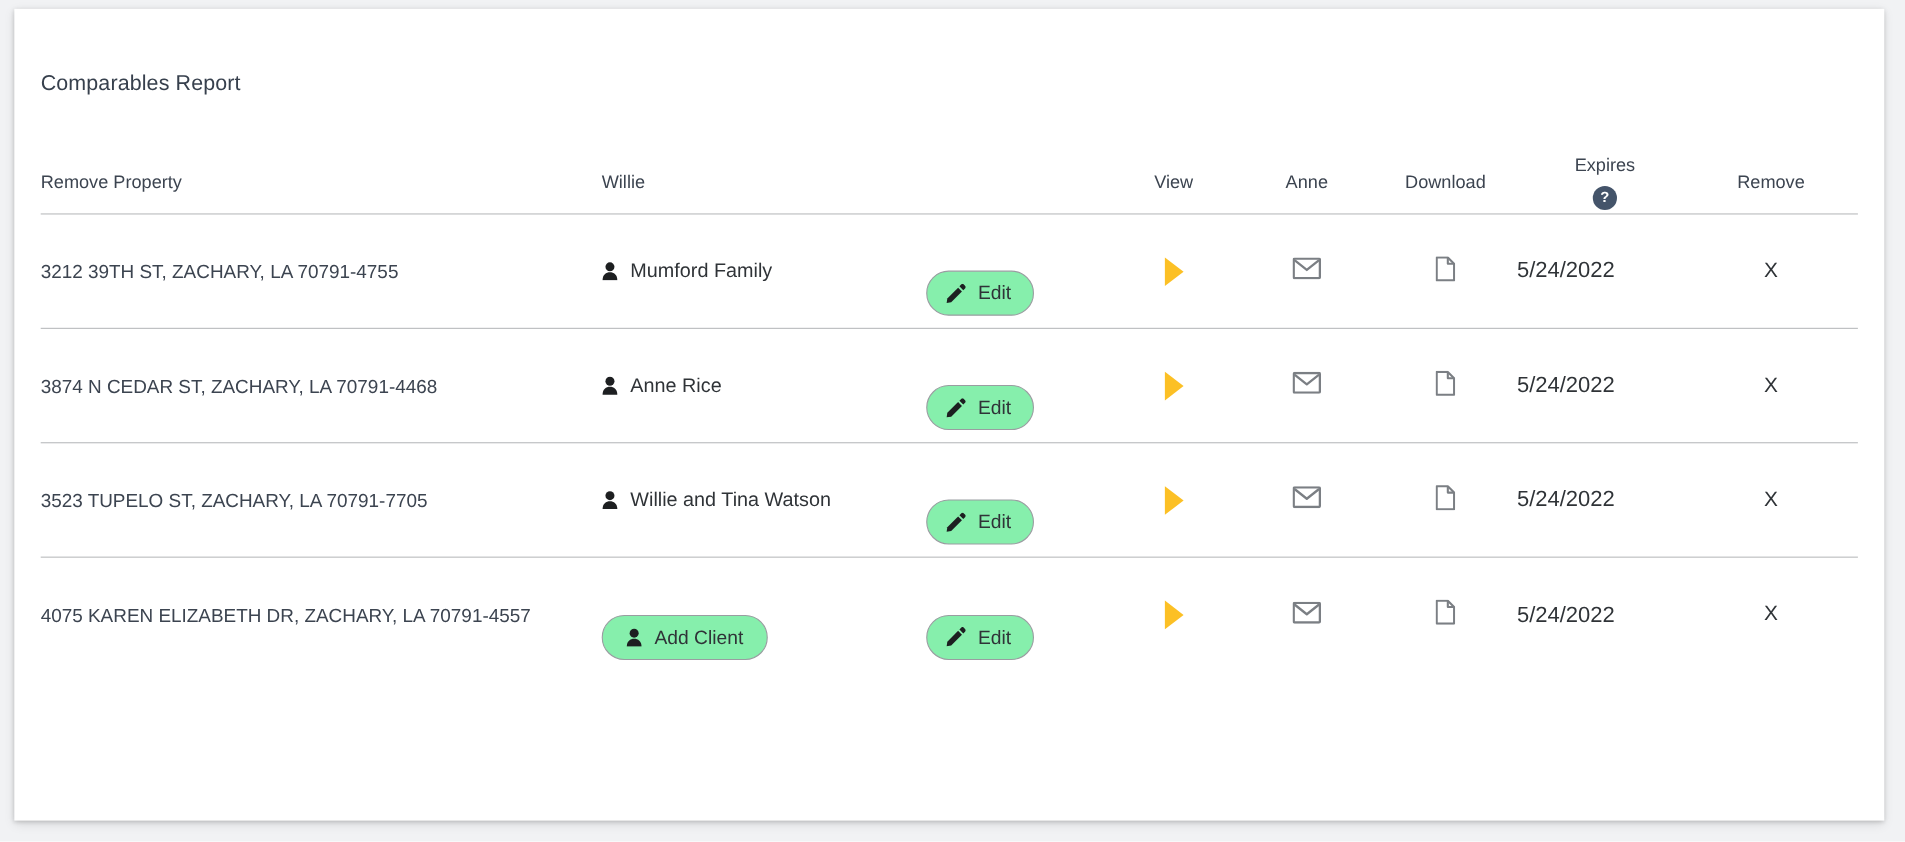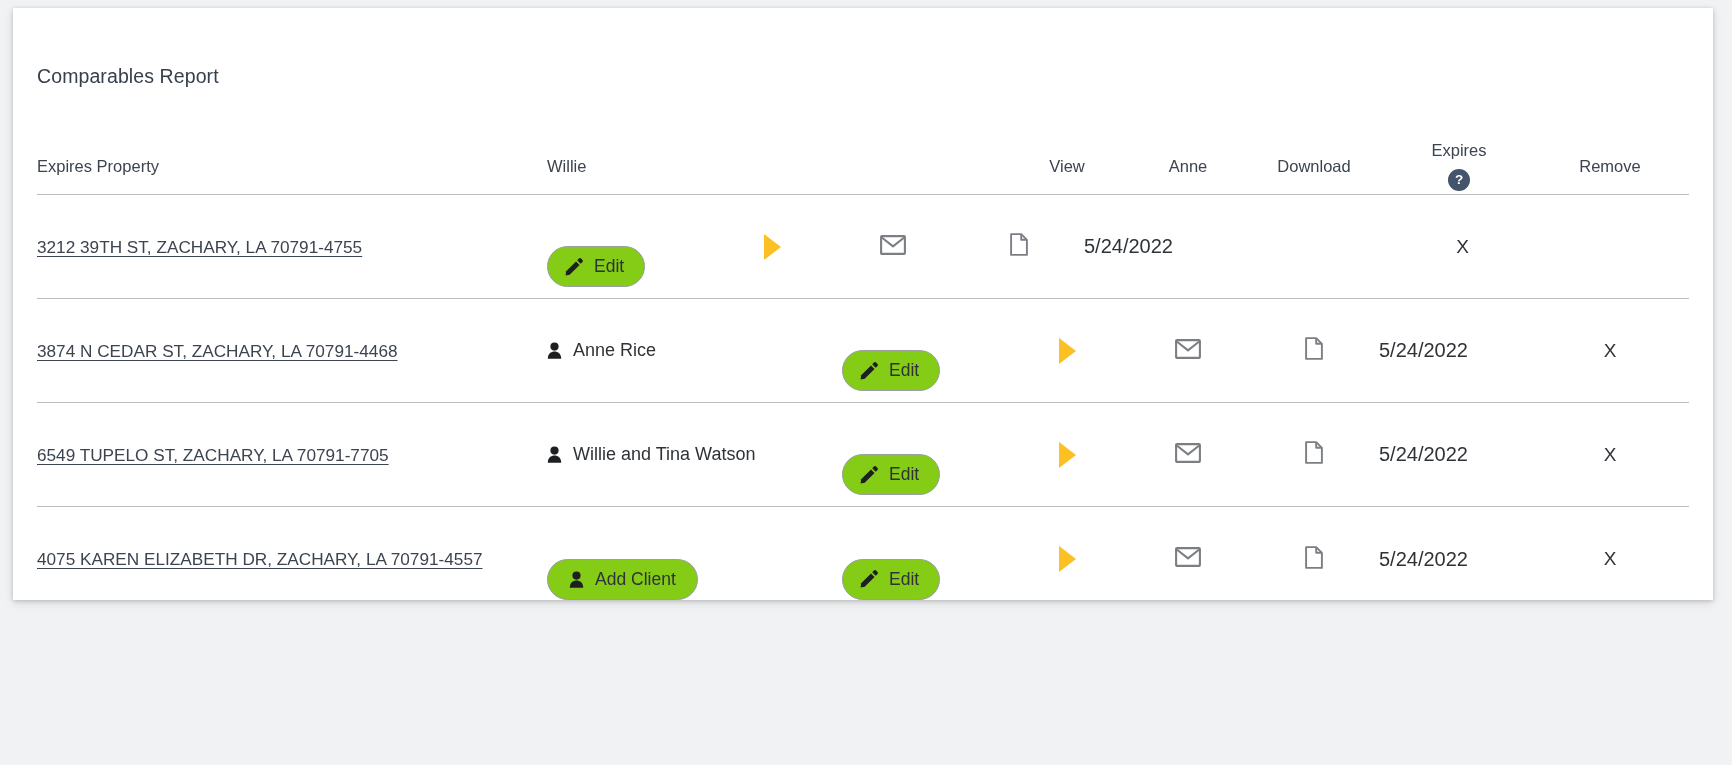--- a/index.html
+++ b/index.html
@@ -13,21 +13,21 @@
     background: #f1f2f4;
     font-family: "Liberation Sans", sans-serif;
     overflow: hidden;
   }
 
   .card {
     position: absolute;
     left: 13px;
     top: 8px;
     width: 1700px;
-    height: 592px;
+    height: 738px;
     background: #ffffff;
     box-shadow: 0 1px 4px rgba(0,0,0,0.18), 0 3px 10px rgba(0,0,0,0.10);
     box-sizing: border-box;
     overflow: hidden;
     padding-left: 27px;
   }
 
   .card-title {
     position: absolute;
     left: 24px;
@@ -111,21 +111,20 @@
     line-height: 1;
     padding-bottom: 1px;
     box-sizing: border-box;
   }
 
   
   .addr-link {
     display: inline;
     font-size: 17.2px;
     color: #3c4450;
-    text-decoration: underline;
     text-underline-offset: 3px;
     line-height: 32px;
     cursor: pointer;
     max-width: 478px;
   }
   .c-subject .addr-wrap {
     display: block;
     max-width: 478px;
   }
 
@@ -141,21 +140,21 @@
 
   .pill {
     display: inline-flex;
     align-items: center;
     justify-content: flex-start;
     gap: 11px;
     height: 41px;
     padding: 0 21px;
     border: 1px solid #9a9da1;
     border-radius: 21px;
-    background: #84cc16;
+    background: #86efac;
     font-size: 17.5px;
     color: #2f3337;
     cursor: pointer;
     white-space: nowrap;
     box-sizing: border-box;
     margin-top: 40px;
   }
   .pill.edit { padding: 0 20px 0 17px; }
 
   .icon-person {
@@ -220,21 +219,21 @@
 </head>
 <body>
 
 <div class="card">
 
   <div class="card-title">Comparables Report</div>
 
   <div class="table">
 
     <div class="row header">
-      <div class="hcell c-subject">Expires Property</div>
+      <div class="hcell c-subject">Remove Property</div>
       <div class="hcell c-client">Willie</div>
       <div class="hcell c-edit"></div>
       <div class="hcell c-view">View</div>
       <div class="hcell c-email">Anne</div>
       <div class="hcell c-download">Download</div>
       <div class="hcell c-expires">
         <span class="expires-head">
           <span>Expires</span>
           <span class="help-badge">?</span>
         </span>
@@ -243,20 +242,32 @@
     </div>
 
     <div id="rows-container">
   <div class="row data">
     <div class="c-subject">
       <span class="addr-wrap">
         <a class="addr-link">3212 39TH ST, ZACHARY, LA 70791-4755</a>
       </span>
     </div>
 
+    <div class="c-client">
+      <span class="client-plain">
+        <span class="icon-person">
+          <svg viewBox="0 0 15 17" width="15" height="17" aria-hidden="true">
+            <circle cx="7.5" cy="4.6" r="4.1" fill="#1d1f21"></circle>
+            <path d="M0.8 16.8 C0.8 11.8 4.0 9.6 7.5 9.6 C11.0 9.6 14.2 11.8 14.2 16.8 Z" fill="#1d1f21"></path>
+          </svg>
+        </span>
+        <span>Mumford Family</span>
+      </span>
+
+    </div>
 
     <div class="c-edit">
       <button class="pill edit">
         <span class="icon-pencil">
           <svg viewBox="0 0 18 18" width="18" height="18" aria-hidden="true">
             <path d="M1.2 13.3 L11.0 3.5 L14.5 7.0 L4.7 16.8 L0.6 17.4 Z" fill="#1d1f21"></path>
             <path d="M12.2 2.3 L14.0 0.5 C14.6 -0.1 15.4 -0.1 16.0 0.5 L17.5 2.0 C18.1 2.6 18.1 3.4 17.5 4.0 L15.7 5.8 Z" fill="#1d1f21"></path>
           </svg>
         </span>
         <span>Edit</span>
@@ -365,21 +376,21 @@
     </div>
 
     <div class="c-remove">
       <div class="remove-x">X</div>
     </div>
   </div>
 
   <div class="row data">
     <div class="c-subject">
       <span class="addr-wrap">
-        <a class="addr-link">6549 TUPELO ST, ZACHARY, LA 70791-7705</a>
+        <a class="addr-link">3523 TUPELO ST, ZACHARY, LA 70791-7705</a>
       </span>
     </div>
 
     <div class="c-client">
       <span class="client-plain">
         <span class="icon-person">
           <svg viewBox="0 0 15 17" width="15" height="17" aria-hidden="true">
             <circle cx="7.5" cy="4.6" r="4.1" fill="#1d1f21"></circle>
             <path d="M0.8 16.8 C0.8 11.8 4.0 9.6 7.5 9.6 C11.0 9.6 14.2 11.8 14.2 16.8 Z" fill="#1d1f21"></path>
           </svg>

